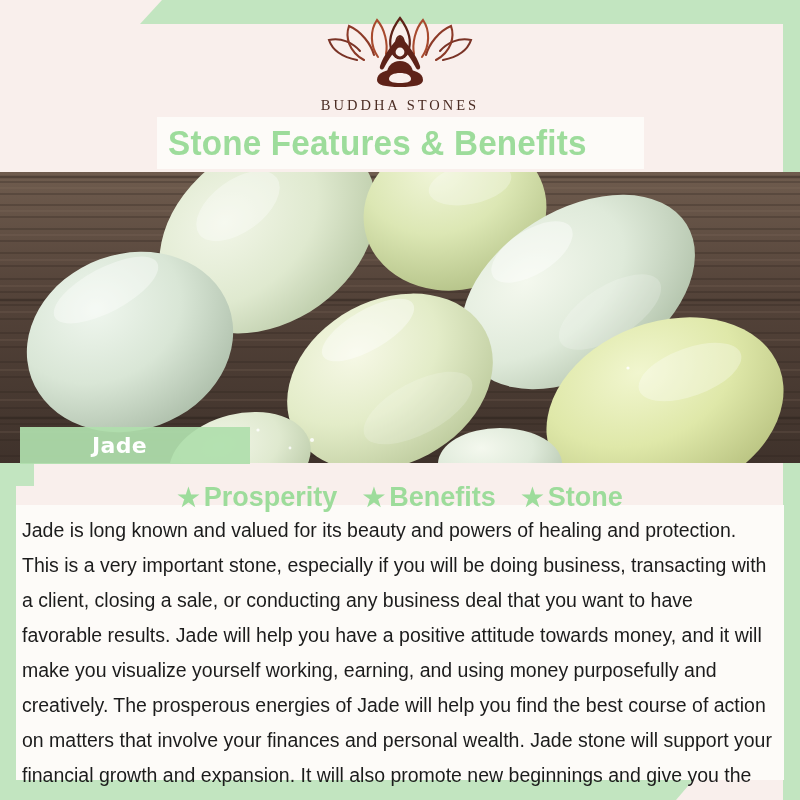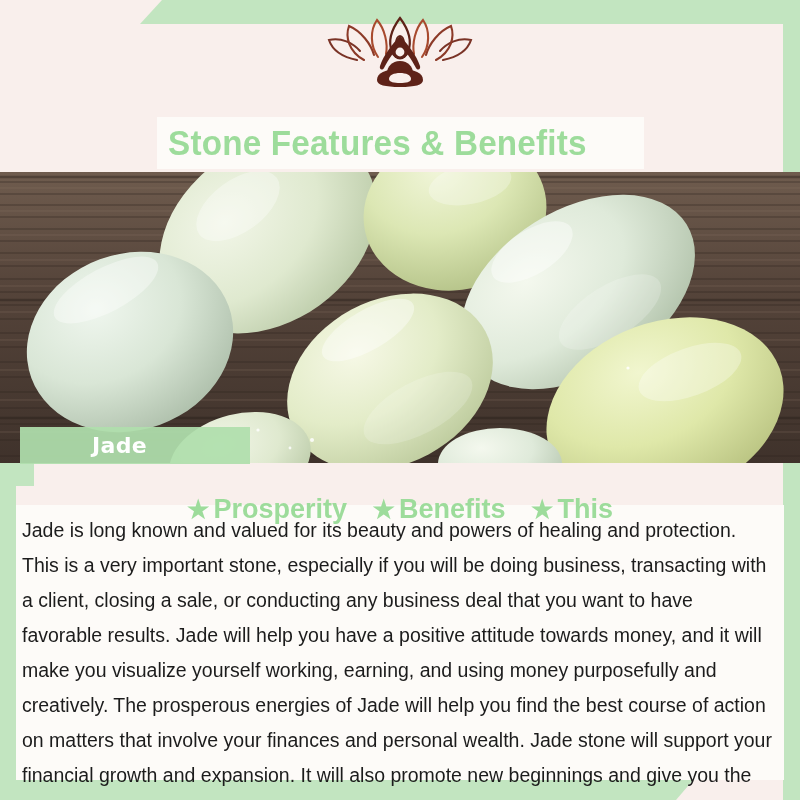--- a/index.html
+++ b/index.html
@@ -93,21 +93,21 @@
   }
 
   
   .keywords{
     position:absolute;top:478px;left:0;width:800px;
     text-align:center;z-index:5;
     font-family:"Liberation Sans Narrow","Liberation Sans", sans-serif;
     font-weight:700;font-size:27px;color:#9ddc9b;
     white-space:nowrap;
   }
-  .kw{display:inline-block;margin:16px 9px;}
+  .kw{display:inline-block;margin:4px 9px;}
   .kw .star{font-size:25px;margin-right:4px;}
 
   
   .body-box{
     position:absolute;top:505px;left:16px;width:768px;height:275px;
     background:#fdfbf8;
     z-index:3;
     padding:8px 2px 0 2px;
     box-sizing:border-box;
   }
@@ -168,20 +168,21 @@
         <g fill="#f9efec">
 
           <circle cx="75" cy="36" r="4.4"></circle>
 
           <path d="M64 63 C64 59,69 57,75 57 C81 57,86 59,86 63 C86 66,81 67,75 67 C69 67,64 66,64 63 Z"></path>
 
           <path d="M69 62 C71 59,74 59,75 61 C76 59,79 59,81 62 C78 64,72 64,69 62 Z"></path>
         </g>
       </svg>
     </span>
+    <span class="logo-word">BUDDHA STONES</span>
   </div>
 
   <div class="title-banner">
     <span class="title-text">Stone Features &amp; Benefits</span>
   </div>
 
   <div class="photo">
     <svg viewBox="0 0 800 291" xmlns="http://www.w3.org/2000/svg" preserveAspectRatio="none">
       <defs>
         <linearGradient id="wood" x1="0" y1="0" x2="0" y2="1">
@@ -317,21 +318,21 @@
   </div>
 
   <div class="keywords">
     <span class="kw">
       <span class="star">★</span><span>Prosperity</span>
     </span>
     <span class="kw">
       <span class="star">★</span><span>Benefits</span>
     </span>
     <span class="kw">
-      <span class="star">★</span><span>This</span>
+      <span class="star">★</span><span>Stone</span>
     </span>
   </div>
 
   <div class="body-box">
     <p class="body-text">Jade is long known and valued for its beauty and powers of healing and protection. This is a very important stone, especially if you will be doing business, transacting with a client, closing a sale, or conducting any business deal that you want to have favorable results. Jade will help you have a positive attitude towards money, and it will make you visualize yourself working, earning, and using money purposefully and creatively. The prosperous energies of Jade will help you find the best course of action on matters that involve your finances and personal wealth. Jade stone will support your financial growth and expansion. It will also promote new beginnings and give you the guidance that you need to be successful and wealthy!</p>
   </div>
 
 </div>
 
 </body></html>

